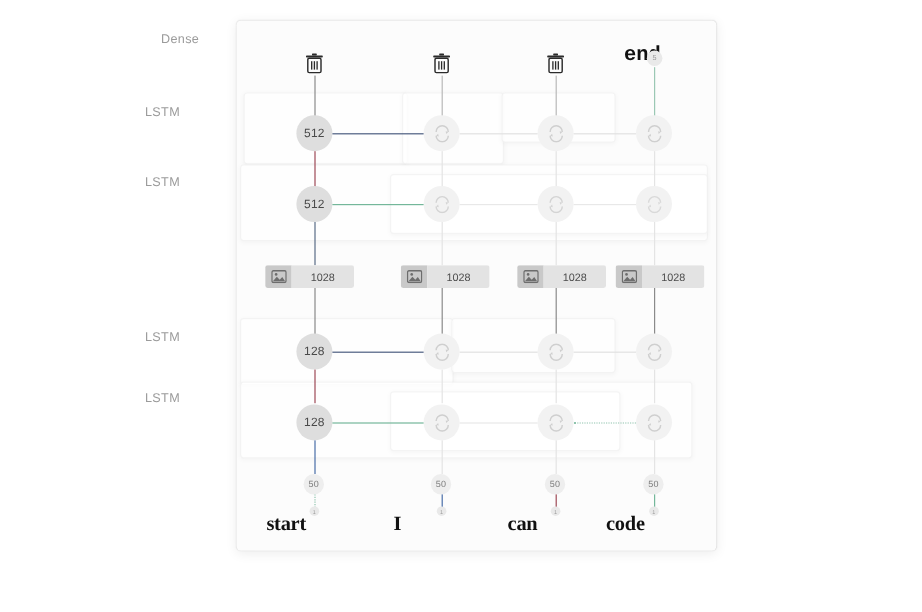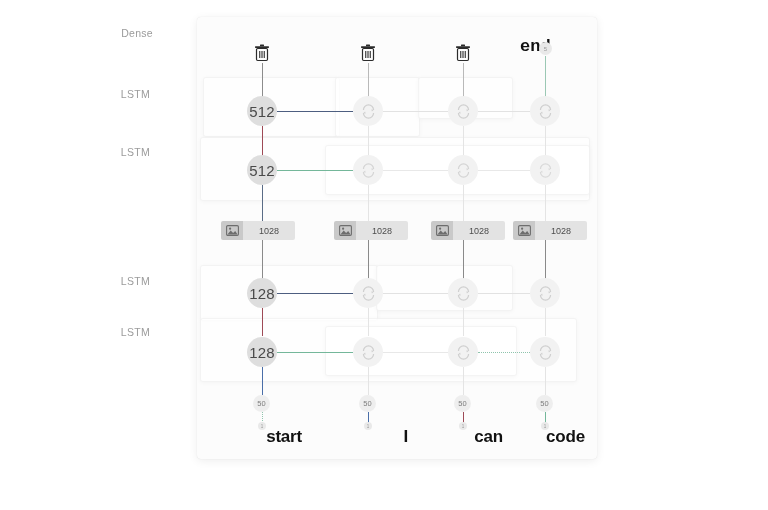--- a/index.html
+++ b/index.html
@@ -66,21 +66,21 @@
     border-radius: 50%;
     background: #dedede;
     color: #4a4a4a;
     display: flex;
     align-items: center;
     justify-content: center;
     font-size: 9px;
     font-family: "Liberation Sans", sans-serif;
     letter-spacing: 0.2px;
   }
-  .node.big { width: 30px; height: 30px; font-size: 15px; text-align: right; }
+  .node.big { width: 30px; height: 30px; font-size: 10px; text-align: right; }
   .node.ghost {
     width: 30px; height: 30px;
     background: #f2f2f2;
     color: #cfcfcf;
   }
   .node.xs {
     width: 17px; height: 17px; font-size: 7.5px;
     background: #eeeeee; color: #7d7d7d;
   }
   .node.tiny {
@@ -114,25 +114,25 @@
     background: #e3e3e3;
     color: #4d4d4d;
     padding: 0 9px;
     display: flex; align-items: center; justify-content: center;
     min-width: 34px;
   }
 
   
   .token {
     position: absolute;
-    text-align: right;
+    text-align: left;
     color: #111111;
     font-size: 17px;
     font-weight: bold;
-    font-family: Liberation Sans, sans-serif;
+    font-family: Liberation Serif, serif;
     letter-spacing: -0.2px;
   }
   .endlabel {
     position: absolute;
     color: #111111;
     font-size: 17px;
     font-weight: bold;
     font-family: "Liberation Sans", sans-serif;
   }
 </style>
@@ -146,21 +146,21 @@
   <div class="panel" style="left:203px; top:77px;  width:135px; height:58px;"></div>
   <div class="panel" style="left:335px; top:77px;  width:83px;  height:58px;"></div>
   <div class="panel" style="left:418px; top:77px;  width:93px;  height:40px;"></div>
   <div class="panel" style="left:200px; top:137px; width:388px; height:62px;"></div>
   <div class="panel" style="left:325px; top:145px; width:263px; height:48px;"></div>
   <div class="panel" style="left:200px; top:265px; width:176px; height:54px;"></div>
   <div class="panel" style="left:376px; top:265px; width:135px; height:44px;"></div>
   <div class="panel" style="left:200px; top:318px; width:375px; height:62px;"></div>
   <div class="panel" style="left:325px; top:326px; width:190px; height:48px;"></div>
 
-  <div class="row-label" style="left:3px; top:26px;">
+  <div class="row-label" style="left:16px; top:26px;">
     <span>Dense</span>
   </div>
   <div class="row-label" style="left:0px; top:87px;">
     <span>LSTM</span>
   </div>
   <div class="row-label" style="left:0px; top:145px;">
     <span>LSTM</span>
   </div>
   <div class="row-label" style="left:0px; top:274px;">
     <span>LSTM</span>

